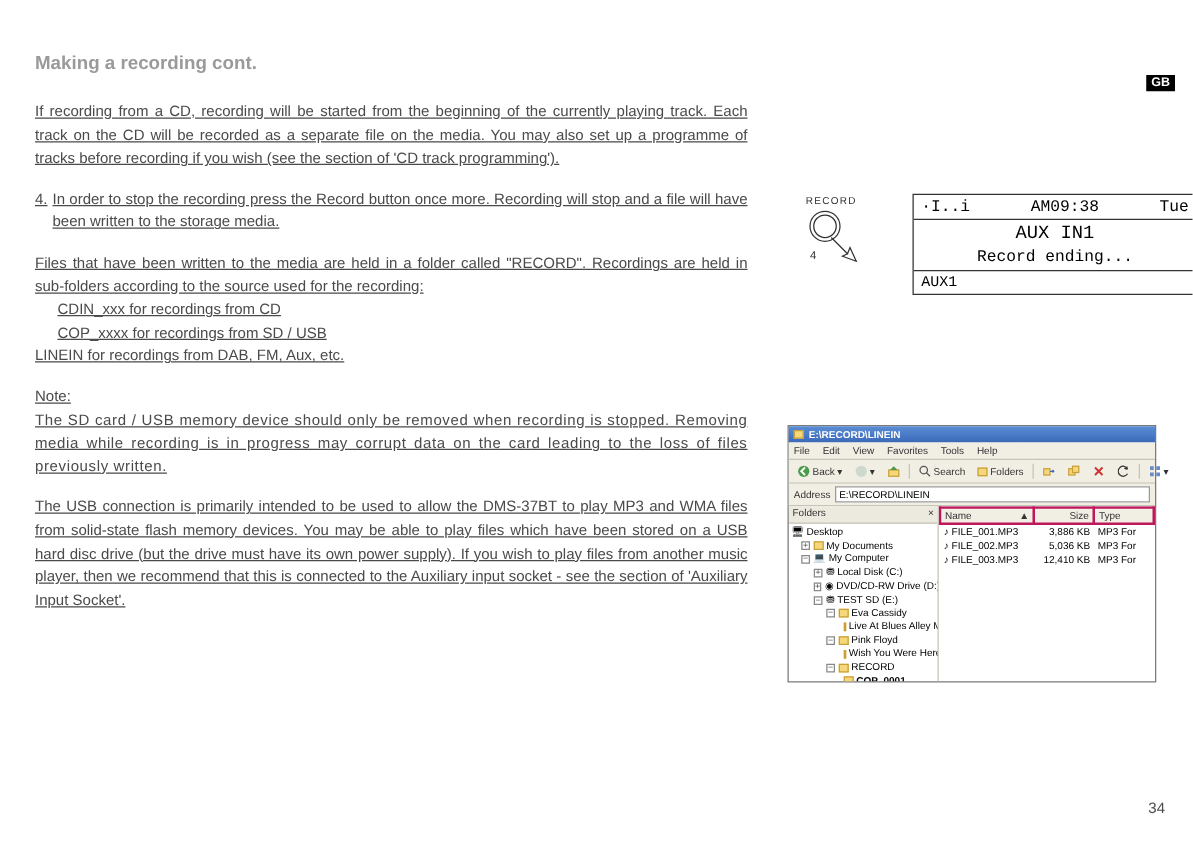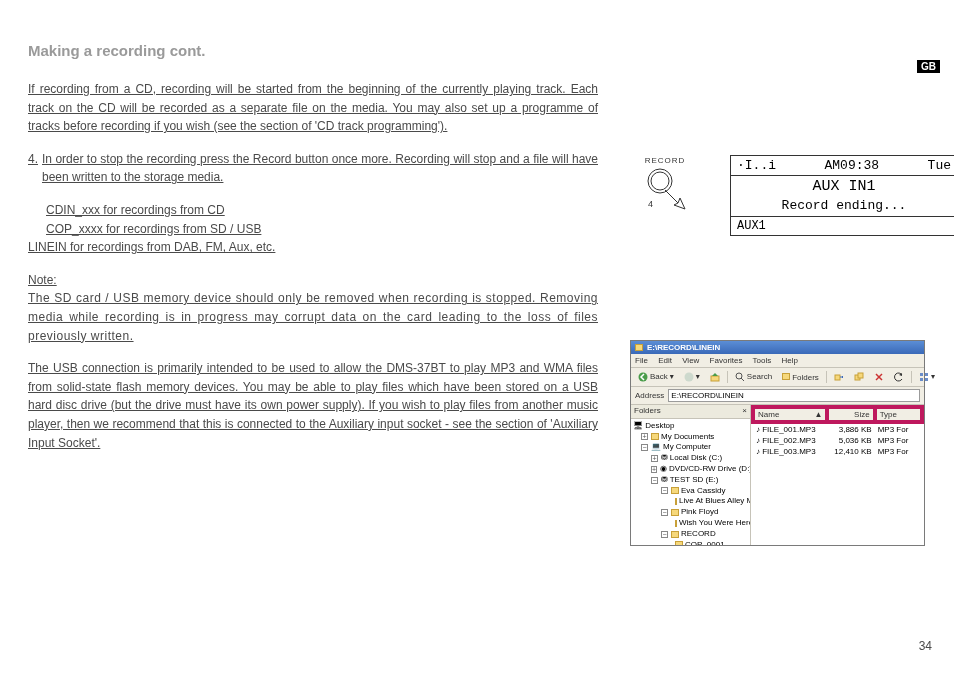--- a/index.html
+++ b/index.html
@@ -89,32 +89,32 @@
     padding:2px 4px;
     font-weight:bold;
     font-size:8px;
     display:flex;
     align-items:center;
     gap:4px;
   }
   .ex-menu { background:#f1eee4; padding:2px 4px; border-bottom:1px solid #c6c3b8; color:#333; }
   .ex-menu span { margin-right:8px; }
   .ex-tool { background:#f1eee4; padding:3px 4px; border-bottom:1px solid #c6c3b8; display:flex; align-items:center; gap:4px; color:#333;}
-  .ex-tool .btn { display:inline-flex; align-items:flex-start; gap:2px; padding:1px 3px;}
+  .ex-tool .btn { display:inline-flex; align-items:center; gap:2px; padding:1px 3px;}
   .ex-addr { background:#f1eee4; padding:2px 4px; border-bottom:1px solid #c6c3b8; display:flex; gap:4px; align-items:center; color:#333;}
   .ex-addr input { border:1px solid #9b9b9b; font-size:8px; padding:1px 2px; flex:1; background:#fff;}
   .ex-body { display:flex; height:140px; }
   .ex-tree { width:120px; border-right:1px solid #c6c3b8; overflow:hidden; padding:2px 2px; line-height:1.35;}
   .ex-tree-head { background:#eceade; padding:1px 3px; border-bottom:1px solid #c6c3b8; display:flex; justify-content:space-between; font-weight:normal; color:#333; margin:-2px -2px 2px -2px;}
   .ex-node { white-space:nowrap; display:flex; align-items:center; gap:2px; }
   .pm { display:inline-block; width:7px; height:7px; border:1px solid #888; font-size:7px; line-height:6px; text-align:center; color:#555; margin-right:1px;}
   .fld-ic { display:inline-block; width:8px; height:7px; background:#f6d87b; border:1px solid #c8a038; }
   .ex-list { flex:1; overflow:hidden;}
   .ex-list table { width:100%; border-collapse:collapse; font-size:8px; table-layout:fixed;}
-  .ex-list th { background:#f1eee4; border:4px solid #be185d; padding:1px 3px; text-align:left; font-weight:normal; color:#333;}
+  .ex-list th { background:#f1eee4; border:2px solid #be185d; padding:1px 3px; text-align:left; font-weight:normal; color:#333;}
   .ex-list td { padding:1px 3px; white-space:nowrap; overflow:hidden;}
   .page-num {
     position: absolute;
     right: 22px;
     bottom: 20px;
     font-size: 12px;
     color: #4a4a4a;
   }
   .p4hanging { display:flex; }
   .p4hanging .num { flex:0 0 14px; }
@@ -127,20 +127,21 @@
 <div class="lang-tag">GB</div>
 
 <div class="body-col">
   <p>If recording from a CD, recording will be started from the beginning of the currently playing track. Each track on the CD will be recorded as a separate file on the media. You may also set up a programme of tracks before recording if you wish (see the section of 'CD track programming').</p>
 
   <div class="p4hanging" style="margin-bottom:14px;">
     <span class="num">4.</span>
     <span>In order to stop the recording press the Record button once more. Recording will stop and a file will have been written to the storage media.</span>
   </div>
 
+  <p class="tight">Files that have been written to the media are held in a folder called "RECORD". Recordings are held in sub-folders according to the source used for the recording:</p>
   <span class="indent">CDIN_xxx for recordings from CD</span>
   <span class="indent">COP_xxxx for recordings from SD / USB</span>
   <p>LINEIN for recordings from DAB, FM, Aux, etc.</p>
 
 
   <p class="tight">Note:</p>
   <p style="letter-spacing:0.5px;">The SD card / USB memory device should only be removed when recording is stopped. Removing media while recording is in progress may corrupt data on the card leading to the loss of files previously written.</p>
   <p>The USB connection is primarily intended to be used to allow the DMS-37BT to play MP3 and WMA files from solid-state flash memory devices. You may be able to play files which have been stored on a USB hard disc drive (but the drive must have its own power supply). If you wish to play files from another music player, then we recommend that this is connected to the Auxiliary input socket - see the section of 'Auxiliary Input Socket'.</p>
 </div>
 
@@ -297,21 +298,21 @@
         </div>
       <div class="ex-node" style="padding-left:42px;">
           <span class="fld-ic"></span>
           <span>Wish You Were Here</span>
         </div>
       <div class="ex-node" style="padding-left:28px;">
           <span class="pm">−</span>
           <span class="fld-ic"></span>
           <span>RECORD</span>
         </div>
-      <div class="ex-node" style="padding-left:42px;">
+      <div class="ex-node" style="padding-left:42px;font-weight:bold;">
           <span class="fld-ic"></span>
           <span>COP_0001</span>
         </div>
 
     </div>
     <div class="ex-list">
       <table>
         <colgroup>
             <col style="width:44%">
             <col style="width:28%">

